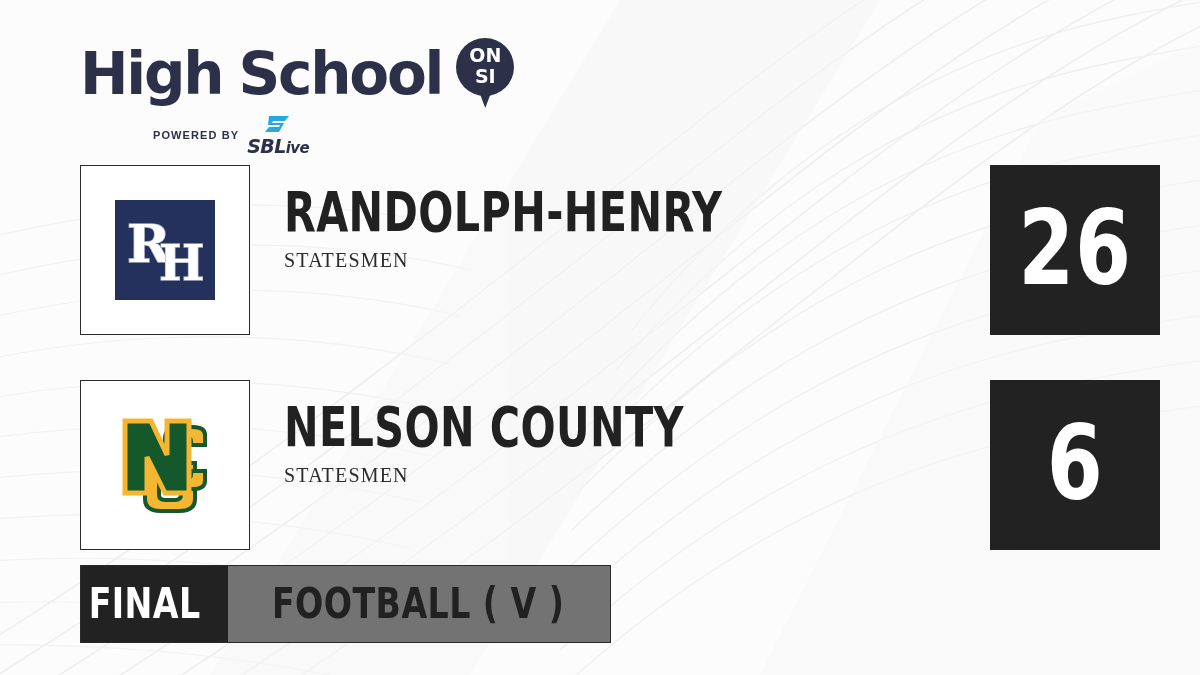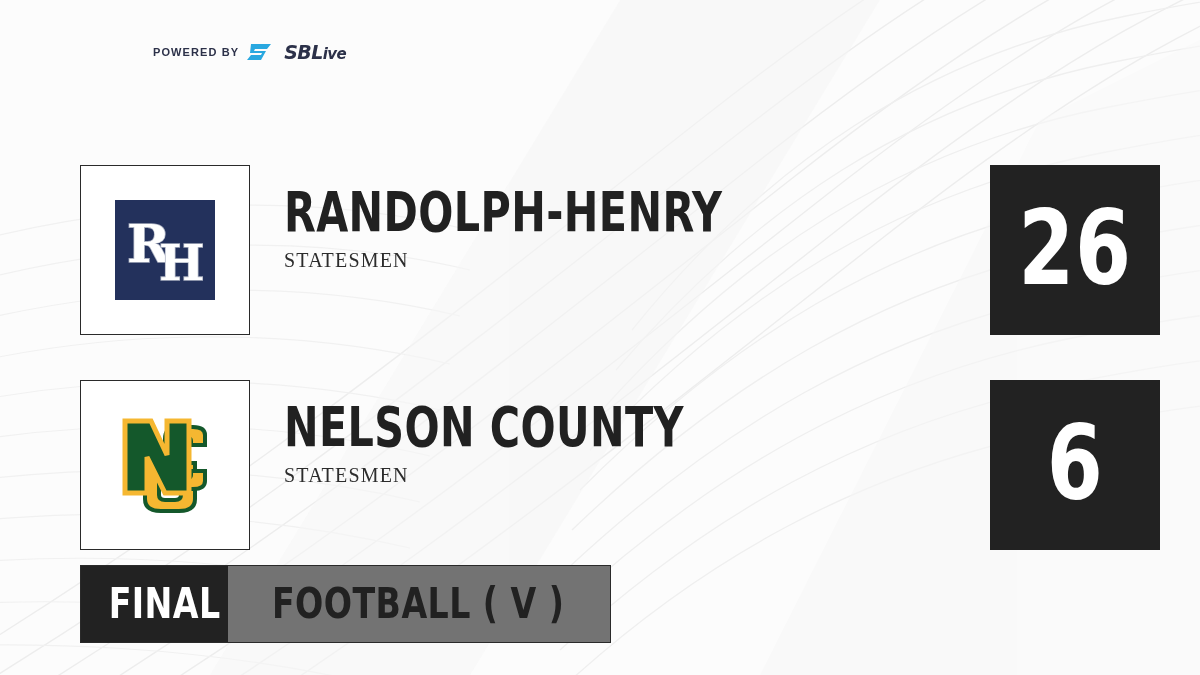--- a/index.html
+++ b/index.html
@@ -40,21 +40,21 @@
     font-size:19px; line-height:21px; letter-spacing:0px;
   }
   .powered {
     display:flex; align-items:center; gap:8px;
     margin-top:4px; margin-left:73px;
   }
   .powered-label {
     font-size:11px; font-weight:bold; letter-spacing:1.1px;
     color:#2c3149;
   }
-  .sbl { display:flex; align-items:center; gap:11px; }
+  .sbl { display:flex; align-items:center; gap:3px;flex-direction:column; }
   .sbl-mark { display:block; }
   .sbl-word {
     font-family:"DejaVu Sans", sans-serif;
     font-weight:bold; font-style:italic;
     font-size:19px; letter-spacing:-0.6px; color:#2c3149;
     line-height:1;
   }
   .sbl-word .lw { font-size:15px; }
 
   
@@ -107,21 +107,21 @@
   }
 
   
   .status {
     position:absolute; left:80px; top:565px;
     height:78px; display:flex; align-items:stretch;
     border:1px solid #2a2a2a;
   }
   .status-final {
     background:#222222; color:#ffffff;
-    display:flex; align-items:center; justify-content:flex-end;
+    display:flex; align-items:center; justify-content:flex-start;
     width:147px;
   }
   .status-sport {
     background:#737373; color:#212121;
     display:flex; align-items:center; justify-content:center;
     padding:0 26px 0 24px;
   }
   .status-final span, .status-sport span {
     font-family:"DejaVu Sans Condensed","Liberation Sans Narrow","Liberation Sans", sans-serif;
     font-weight:bold;
@@ -174,20 +174,32 @@
   </g>
   <g opacity="0.55">
     <path d="M620 0 L 880 0 L 470 675 L 210 675 Z" fill="#f6f6f6"></path>
     <path d="M1040 120 L 1200 40 L 1200 675 L 760 675 Z" fill="#f7f7f7"></path>
   </g>
 </svg>
 
 <div id="stage">
 
   <div class="brand">
+    <div class="brand-row">
+      <span class="brand-word">High</span>
+      <span class="brand-word" style="margin-left:16px;">School</span>
+      <span class="pin">
+        <span class="pin-head"></span>
+        <span class="pin-tail"></span>
+        <span class="pin-txt">
+          <span>ON</span><br>
+          <span>SI</span>
+        </span>
+      </span>
+    </div>
     <div class="powered">
       <span class="powered-label">POWERED BY</span>
       <span class="sbl">
         <svg class="sbl-mark" width="26" height="20" viewBox="0 0 26 20">
           <path d="M4 2 L24 2 L20 7 L8 7 L7 9 L19 9 L14 18 L0 18 L4 13 L14 13 L15 11 L3 11 Z" fill="#29a8e0"></path>
         </svg>
         <span class="sbl-word"><span>SBL</span><span class="lw">ive</span></span>
       </span>
     </div>
   </div>

